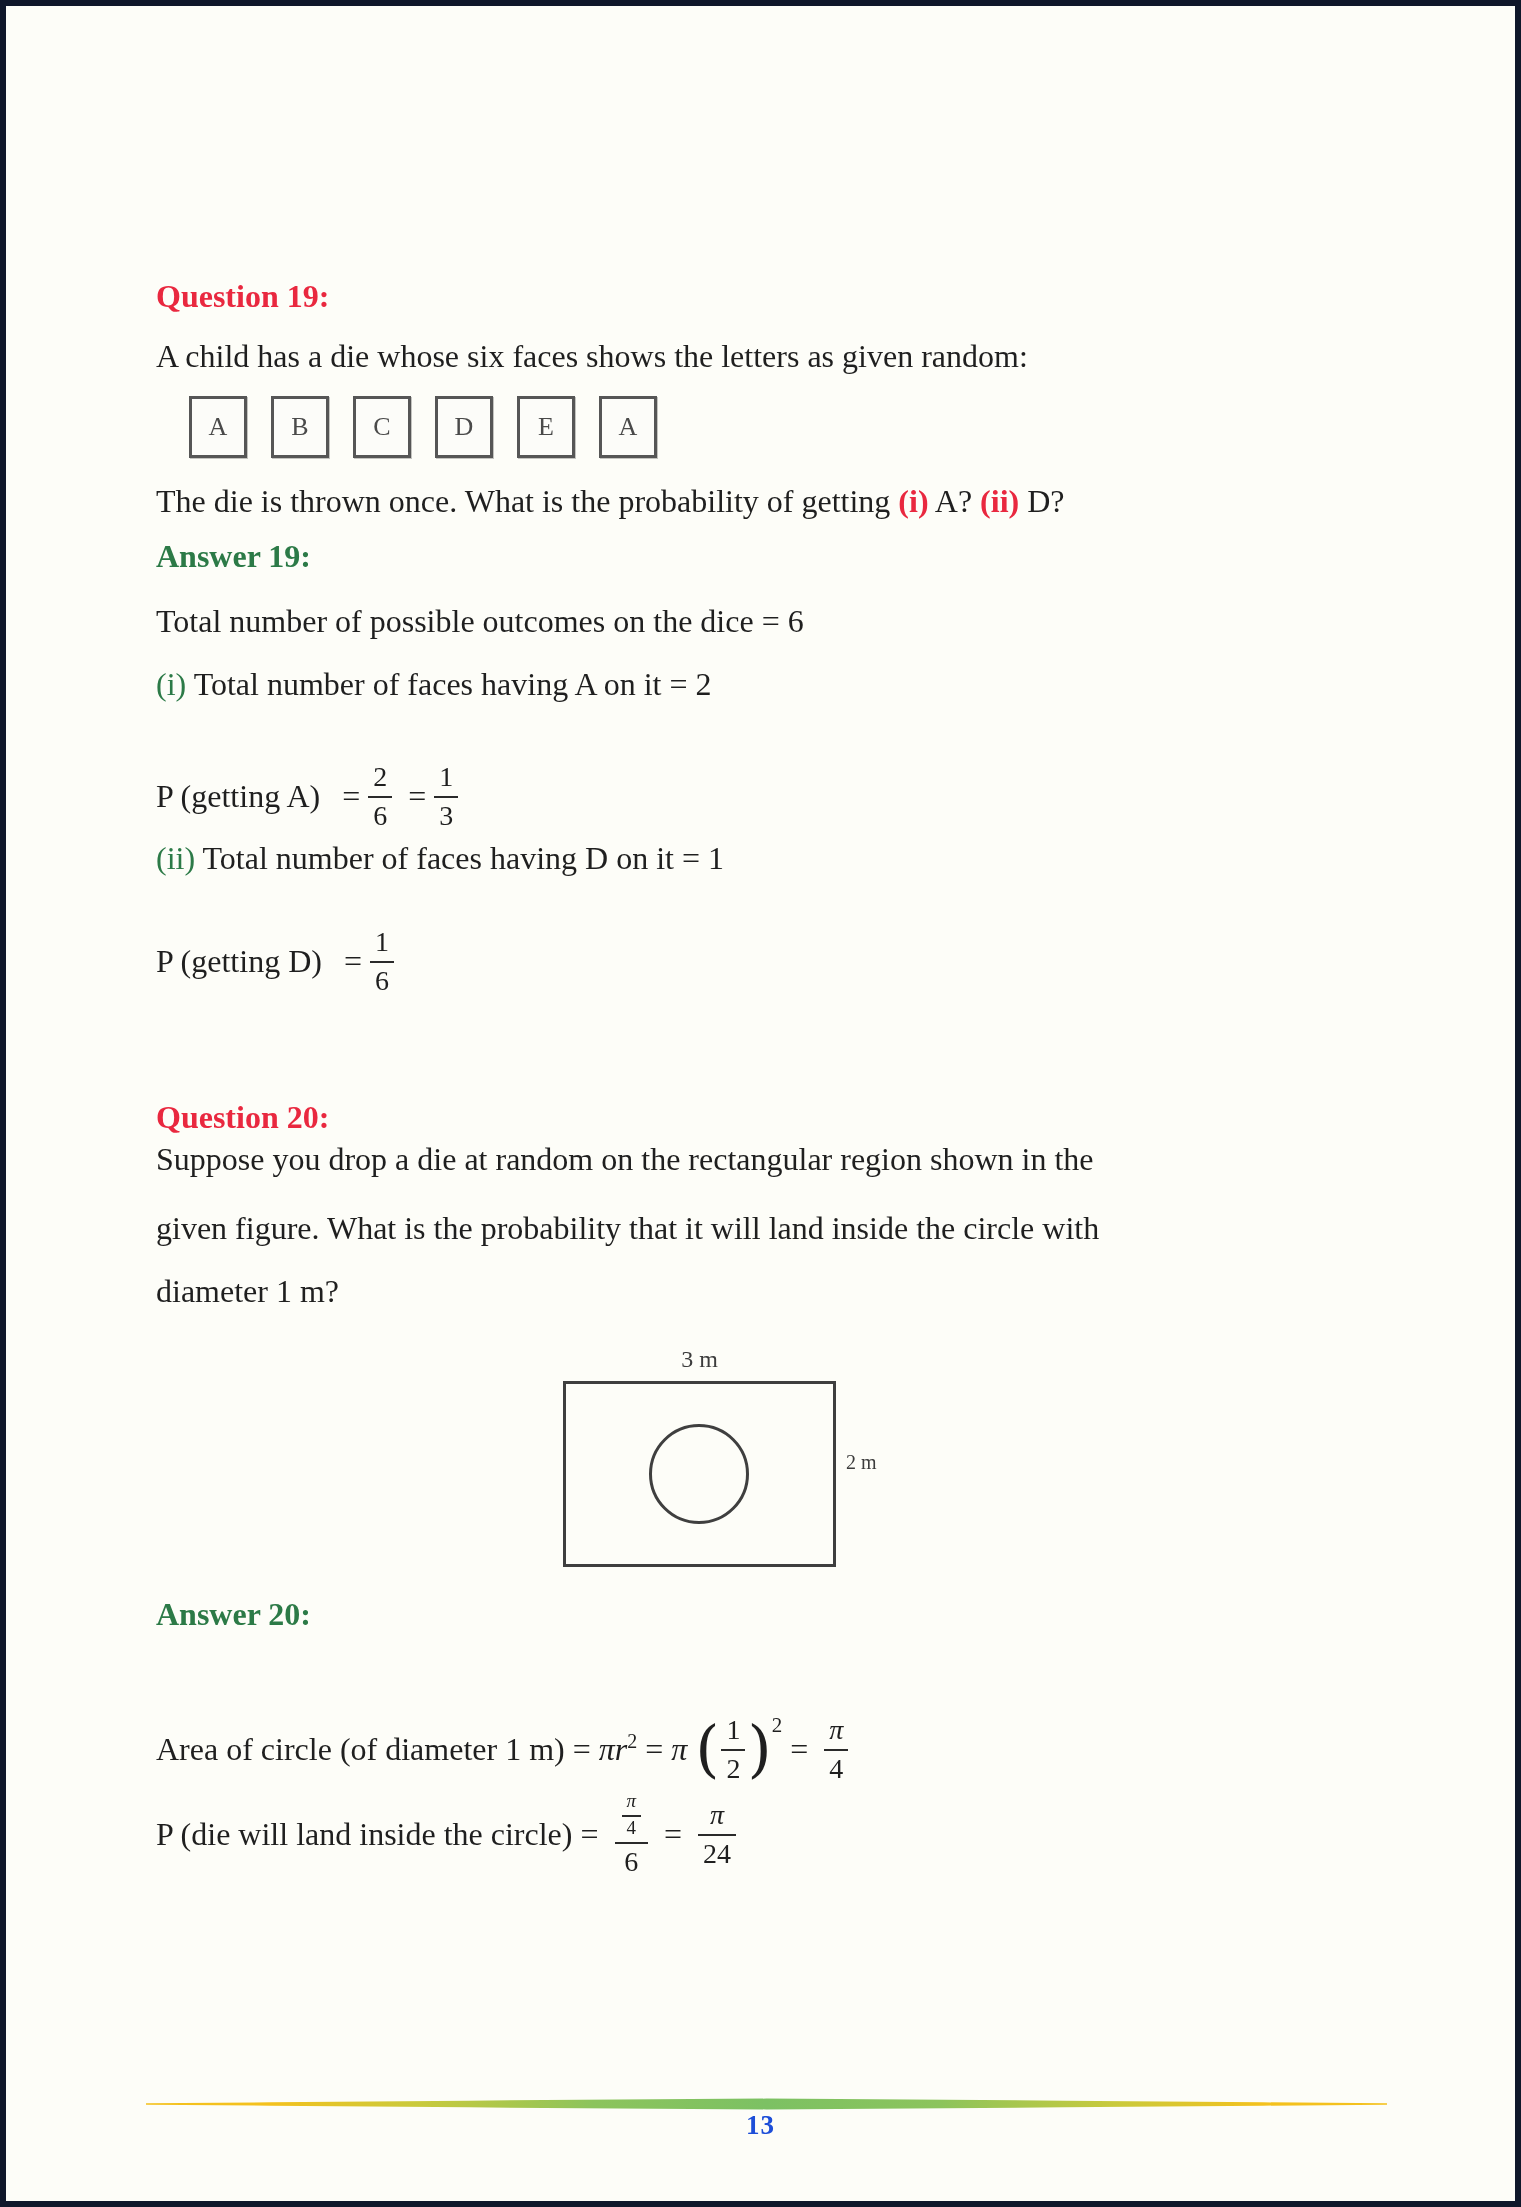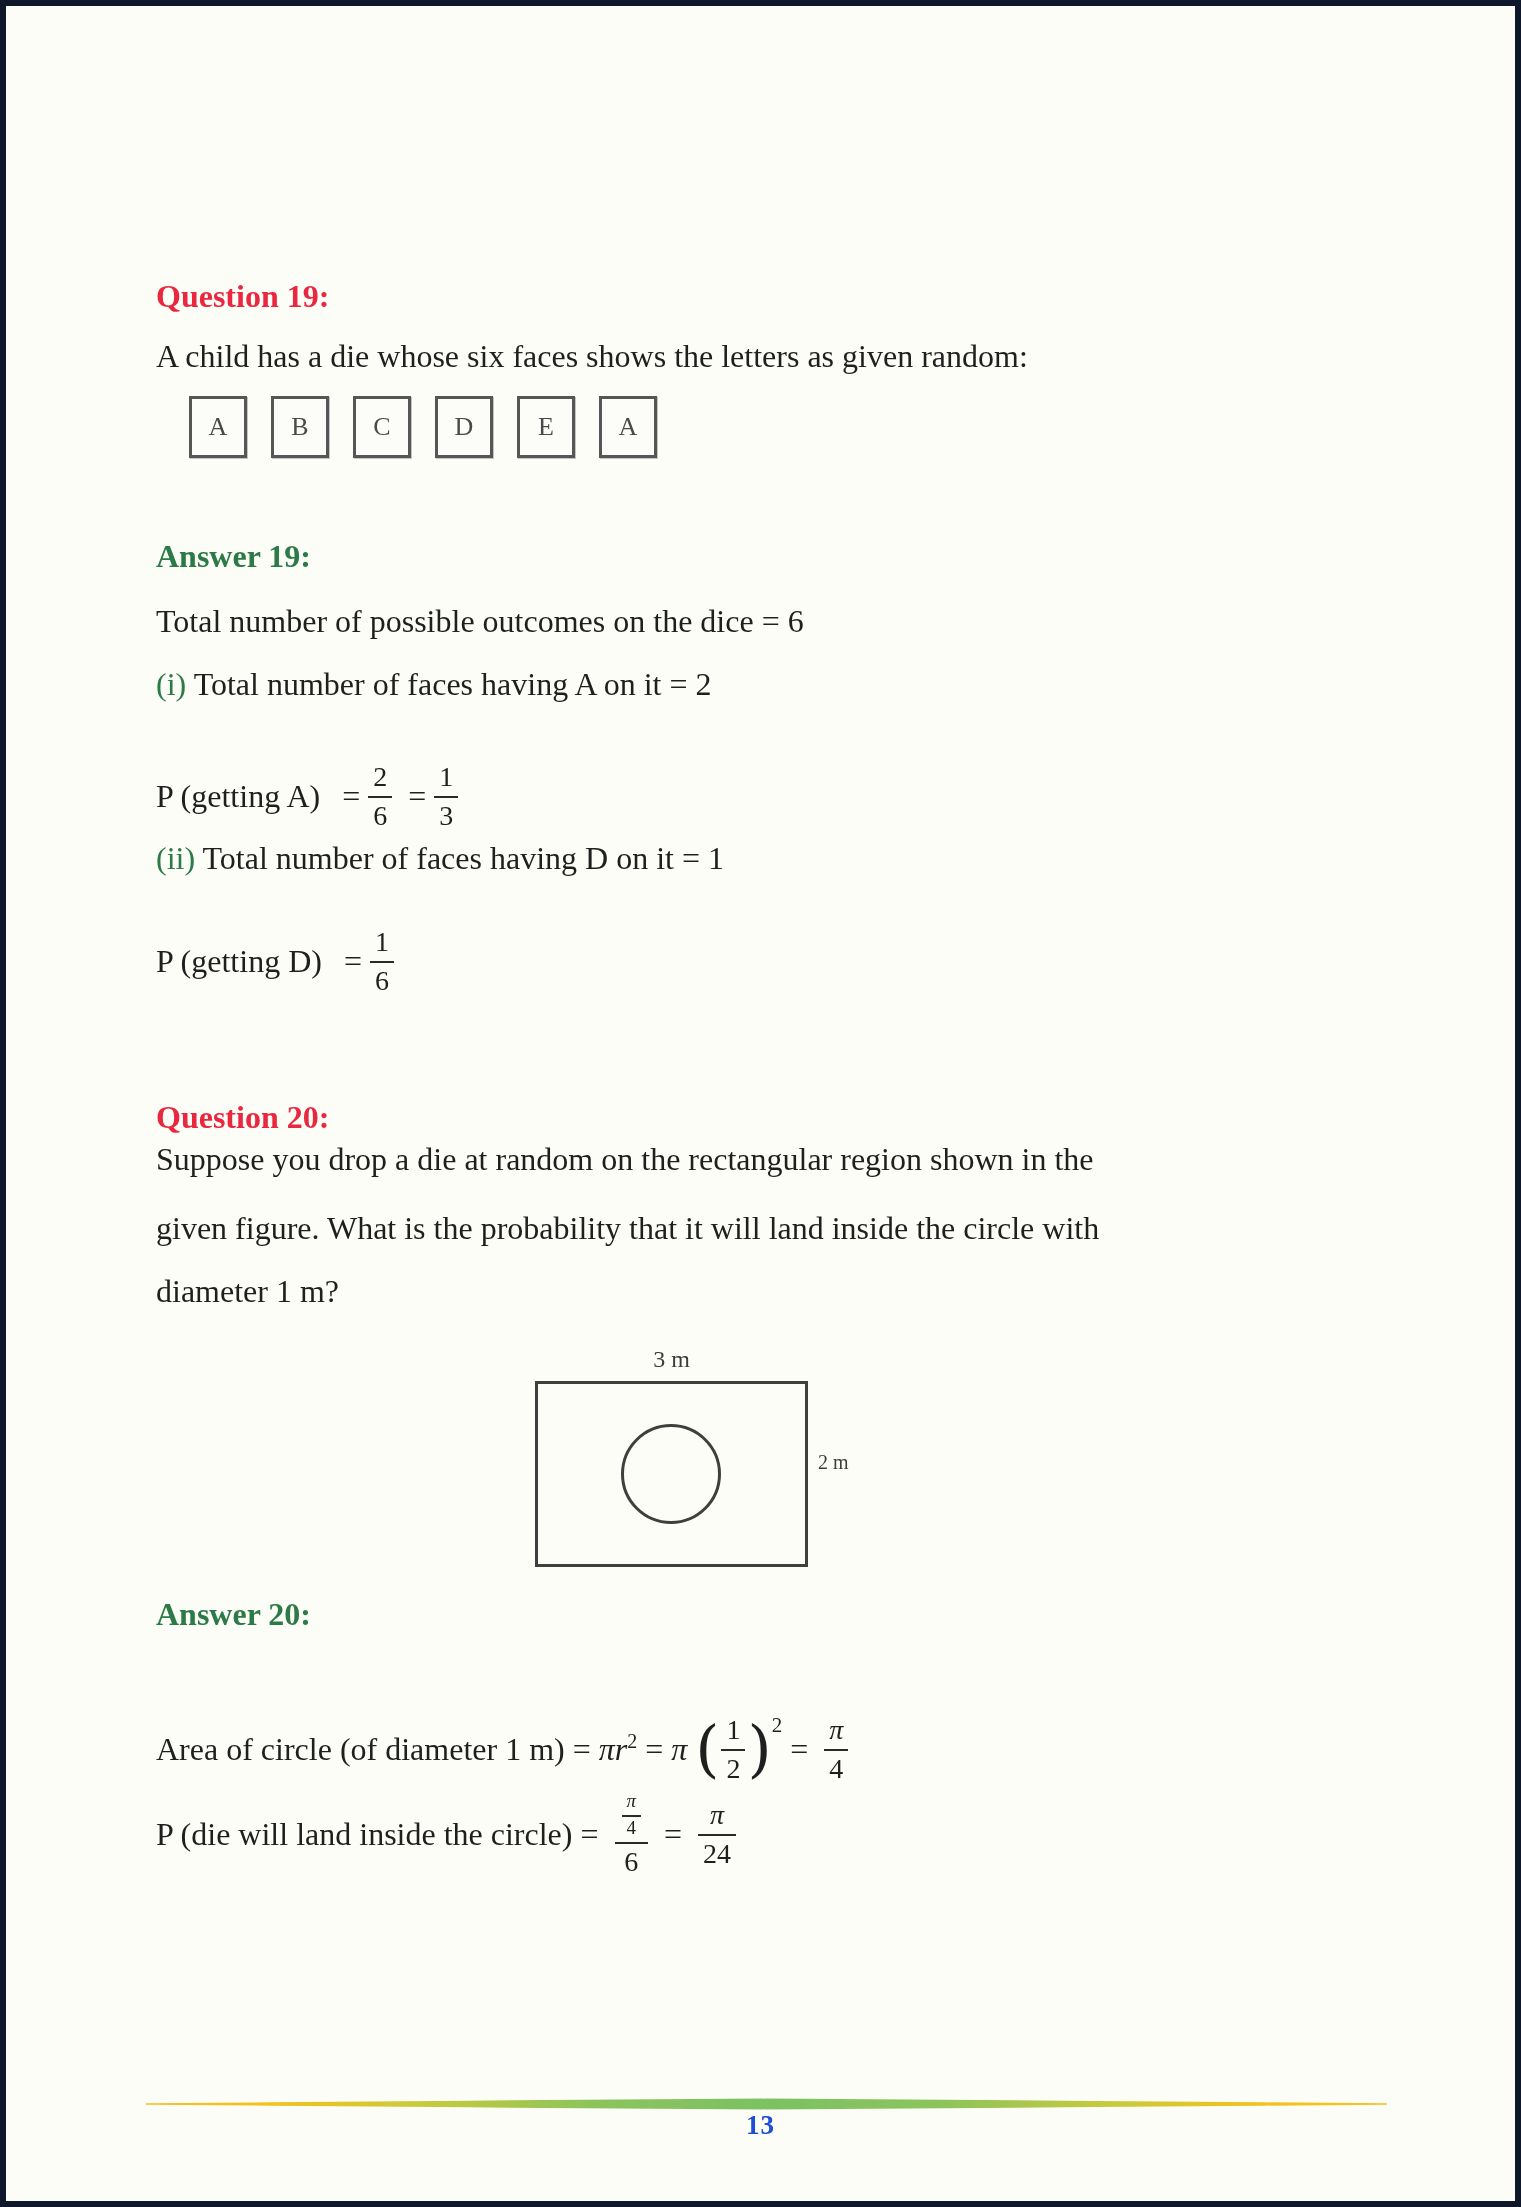--- a/index.html
+++ b/index.html
@@ -47,21 +47,21 @@
   .mathline { line-height:84px; }
   .sup { font-size:20px; vertical-align:super; line-height:0; }
   .bigparen {
     font-size:62px; font-weight:400; line-height:0;
     vertical-align:middle; position:relative; top:-4px;
     font-family:"DejaVu Serif",serif;
   }
   .sup-hi { font-size:21px; vertical-align:middle; position:relative; top:-28px; line-height:0; }
 
   
-  .figure { position:absolute; left:529px; top:1340px; width:360px; height:230px;padding-left:16px; }
+  .figure { position:absolute; left:557px; top:1340px; width:360px; height:230px;padding-left:16px; }
   .fig-top-label { position:absolute; left:0; top:0; width:273px; text-align:center; font-size:24px; color:#3c3c3c; }
   .fig-rect { position:absolute; left:0; top:35px; width:273px; height:186px; border:3px solid #3f3f3f; box-sizing:border-box; background:transparent; }
   .fig-circle { position:absolute; left:86px; top:78px; width:100px; height:100px; border:3px solid #3f3f3f; border-radius:50%; box-sizing:border-box; }
   .fig-side-label { position:absolute; left:283px; top:105px; font-size:20px; color:#3c3c3c; }
 
   
   .footer-line {
     position:absolute; left:140px; top:2092px; width:1241px; height:12px;
     background:linear-gradient(90deg,
       #f4c11d 0%, #f4c11d 10%, #c9ca3c 22%, #8cc45c 36%,
@@ -99,20 +99,23 @@
         <span>D</span>
       </div>
     <div class="die-box">
         <span>E</span>
       </div>
     <div class="die-box">
         <span>A</span>
       </div>
   </div>
 
+  <div class="row" style="top:473px;">
+    <span>The die is thrown once. What is the probability of getting </span><span class="marker-red">(i)</span><span> A? </span><span class="marker-red">(ii)</span><span> D?</span>
+  </div>
 
   <div class="row heading-green" style="top:528px;">Answer 19:</div>
 
   <div class="row" style="top:593px;">Total number of possible outcomes on the dice = 6</div>
 
   <div class="row" style="top:656px;">
     <span class="marker-green">(i)</span><span> Total number of faces having A on it = 2</span>
   </div>
 
   <div class="row mathline" style="top:748px;">

